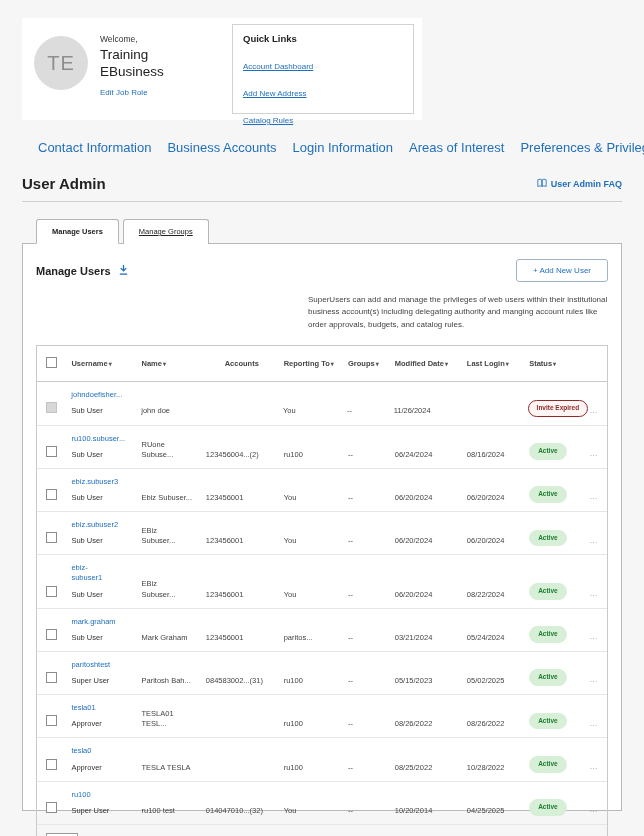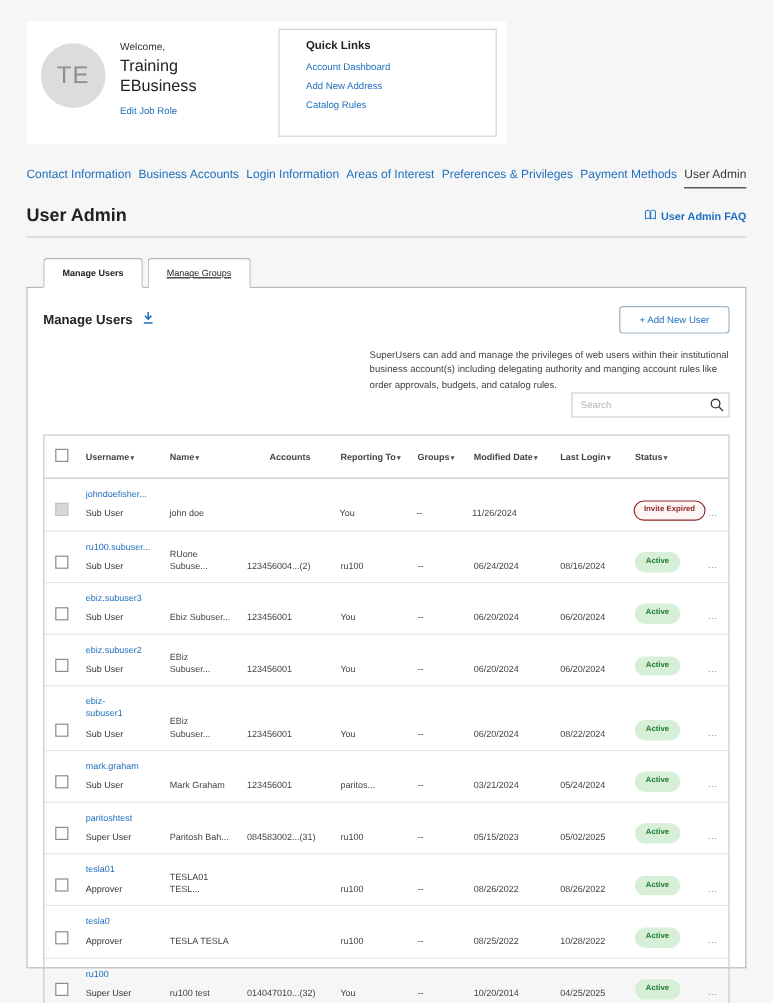--- a/index.html
+++ b/index.html
@@ -9,27 +9,27 @@
 
   
   .header-card { margin-top:18px; background:#fff; width:400px; height:102px; display:flex; }
   .welcome-left { display:flex; width:210px; padding:12px 0 0 12px; }
   .avatar { width:54px; height:54px; border-radius:50%; background:#dcdcdc; display:flex; align-items:center; justify-content:center;
             font-size:20px; color:#8e8e8e; letter-spacing:1px; flex:none; margin-top:6px; }
   .welcome-text { margin-left:12px; padding-top:4px; }
   .greeting { font-size:8.5px; color:#333; }
   .acct-name { font-size:13.5px; color:#222; margin-top:3px; line-height:1.25; }
   .edit-role { display:inline-block; font-size:8px; color:#1f6fbe; margin-top:7px; }
-  .quick-links { flex:1; border:1px solid #d2d2d2; margin:6px 8px 6px 0; padding:8px 22px; }
+  .quick-links { flex:1; border:1px solid #d2d2d2; margin:6px 8px 6px 0; padding:8px 10px; }
   .ql-title { font-size:9.5px; font-weight:bold; color:#222; }
-  .ql-link { display:block; font-size:8px; color:#1f6fbe; margin-top:7px; }
+  .ql-link { display:block; font-size:8px; color:#1f6fbe; margin-top:18px;text-decoration:underline; }
 
   
   .nav { margin-top:20px; display:flex; justify-content:space-between; align-items:flex-start; }
-  .nav-item { font-size:10px; color:#1f6fbe; padding-bottom:5px; white-space:nowrap; }
+  .nav-item { font-size:13px; color:#1f6fbe; padding-bottom:5px; white-space:nowrap;margin-left:16px; }
   .nav-item.active { color:#3a3a3a; border-bottom:1.5px solid #333; }
 
   
   .title-row { margin-top:14px; display:flex; justify-content:space-between; align-items:center; }
   .page-title { font-size:15px; font-weight:bold; color:#222; }
   .faq-link { font-size:9px; font-weight:bold; color:#1f6fbe; display:flex; align-items:center; gap:4px; }
   .rule { border:none; border-top:1px solid #d0d0d0; margin-top:9px; }
 
   
   .tabs { display:flex; gap:4px; margin-top:17px; padding-left:14px; position:relative; z-index:2; margin-bottom:-1px; }
@@ -148,29 +148,20 @@
               <path d="M6 1 L6 7 M3 4.5 L6 7.5 L9 4.5" fill="none" stroke="#1f6fbe" stroke-width="1.4"></path>
               <path d="M2 11 L10 11" stroke="#1f6fbe" stroke-width="1.4"></path>
             </svg>
         </span>
       </div>
       <button class="add-btn">+ Add New User</button>
     </div>
 
     <div class="panel-mid">
       <div class="description">SuperUsers can add and manage the privileges of web users within their institutional business account(s) including delegating authority and manging account rules like order approvals, budgets, and catalog rules.</div>
-      <div class="search-wrap">
-        <input class="search-input" type="text" placeholder="Search" style="">
-        <span class="search-icon">
-          <svg width="13" height="13" viewBox="0 0 13 13">
-              <circle cx="5.3" cy="5.3" r="3.6" fill="none" stroke="#3a3a3a" stroke-width="1.1"></circle>
-              <path d="M8 8 L11.5 11.5" stroke="#3a3a3a" stroke-width="1.1"></path>
-            </svg>
-        </span>
-      </div>
     </div>
 
     <div class="table-box">
       <div class="thead">
         <div class="cell col-check"><span class="cb"></span></div>
         <div class="cell col-user hcell"><span>Username</span><span class="arrow">▾</span></div>
         <div class="cell col-name hcell"><span>Name</span><span class="arrow">▾</span></div>
         <div class="cell col-acct hcell hd-acct"><span>Accounts</span></div>
         <div class="cell col-rept hcell"><span>Reporting To</span><span class="arrow">▾</span></div>
         <div class="cell col-grp hcell"><span>Groups</span><span class="arrow">▾</span></div>

